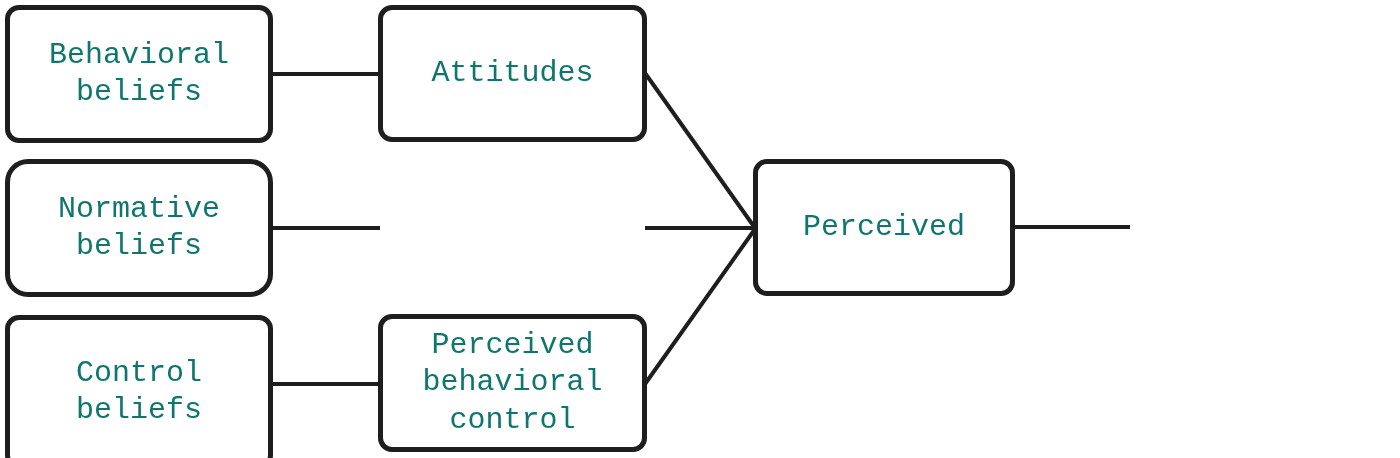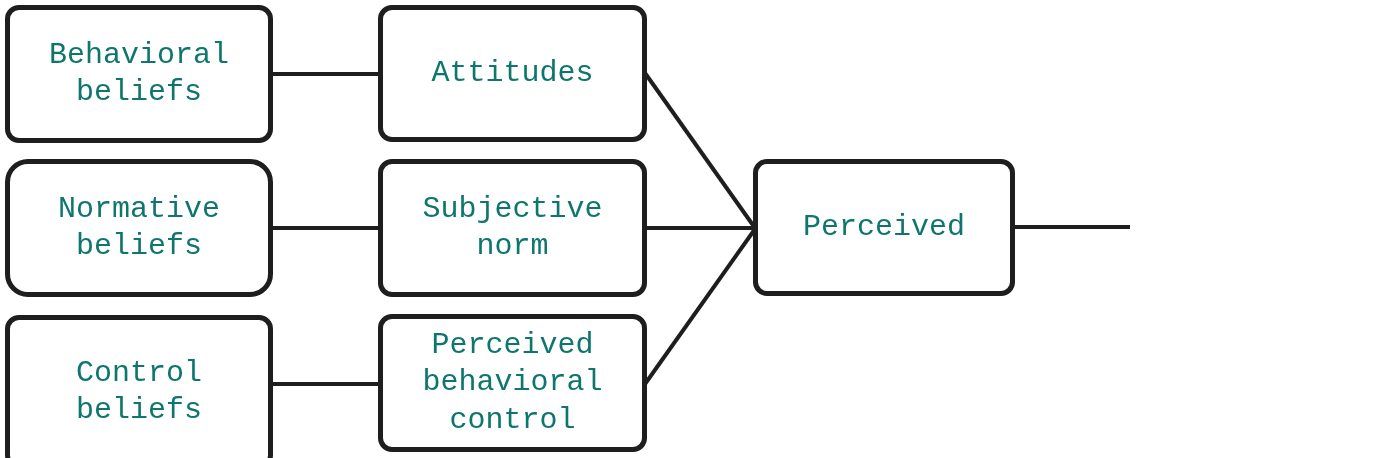--- a/index.html
+++ b/index.html
@@ -72,23 +72,20 @@
   </div>
 
   <div class="node" style="left:5px;  top:315px; width:268px; height:154px;justify-content:center;">
     <span class="node-label">Control beliefs</span>
   </div>
 
   <div class="node" style="left:378px; top:5px;   width:269px; height:137px;">
     <span class="node-label">Attitudes</span>
   </div>
 
-  <div class="node" style="left:378px; top:159px; width:269px; height:138px;">
-    <span class="node-label">Subjective norm</span>
-  </div>
 
   <div class="node" style="left:378px; top:314px; width:269px; height:138px;">
     <span class="node-label narrow">Perceived behavioral control</span>
   </div>
 
   <div class="node" style="left:753px; top:159px; width:262px; height:137px;">
     <span class="node-label">Perceived</span>
   </div>
 
 

